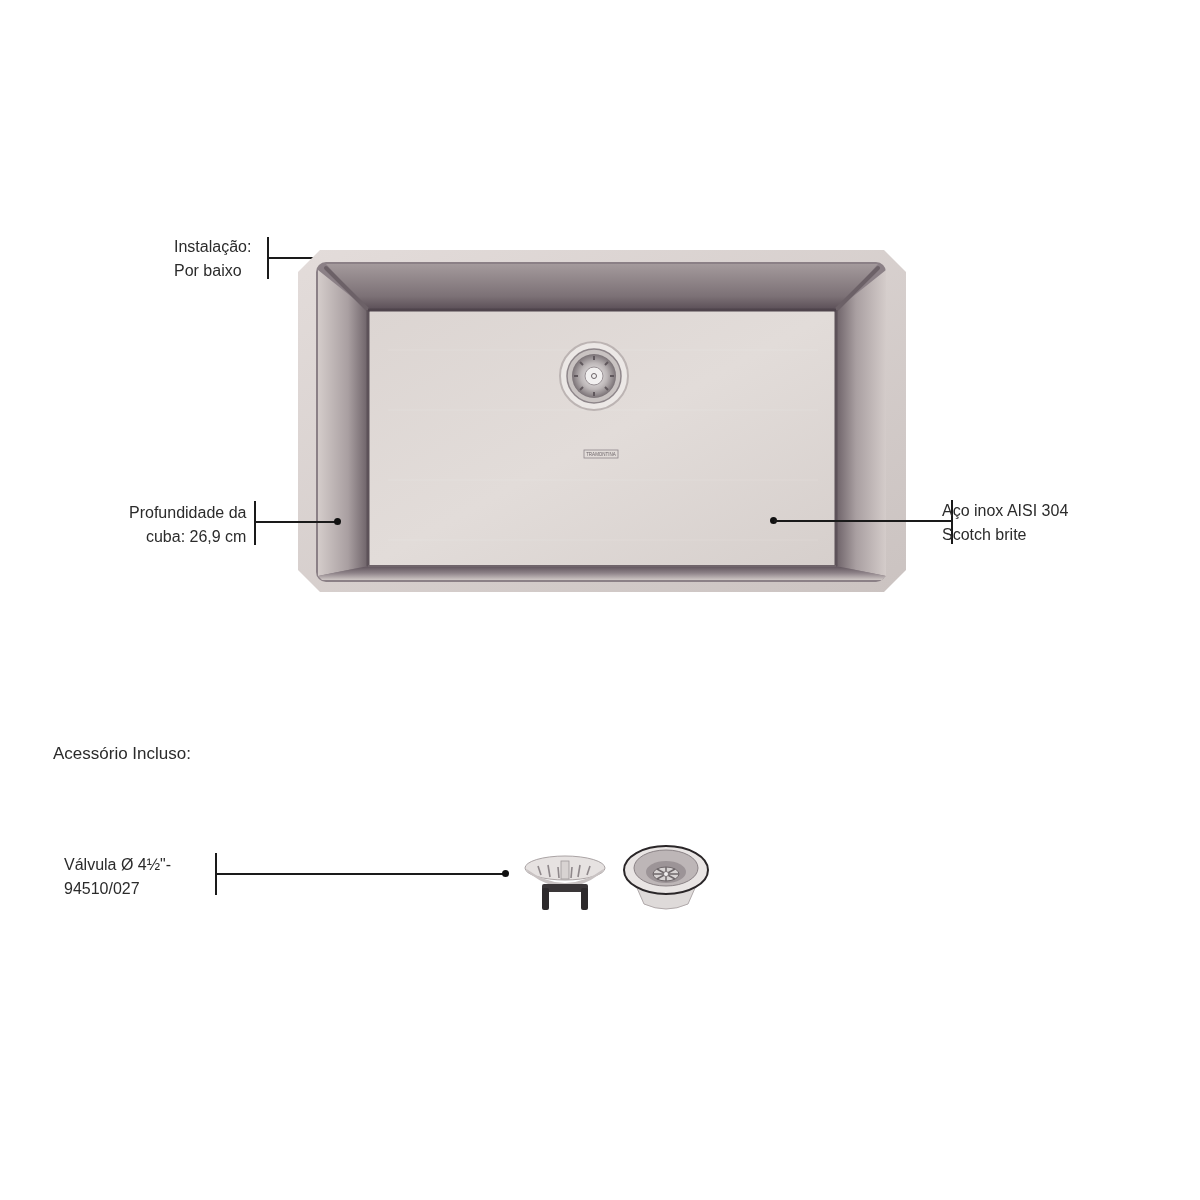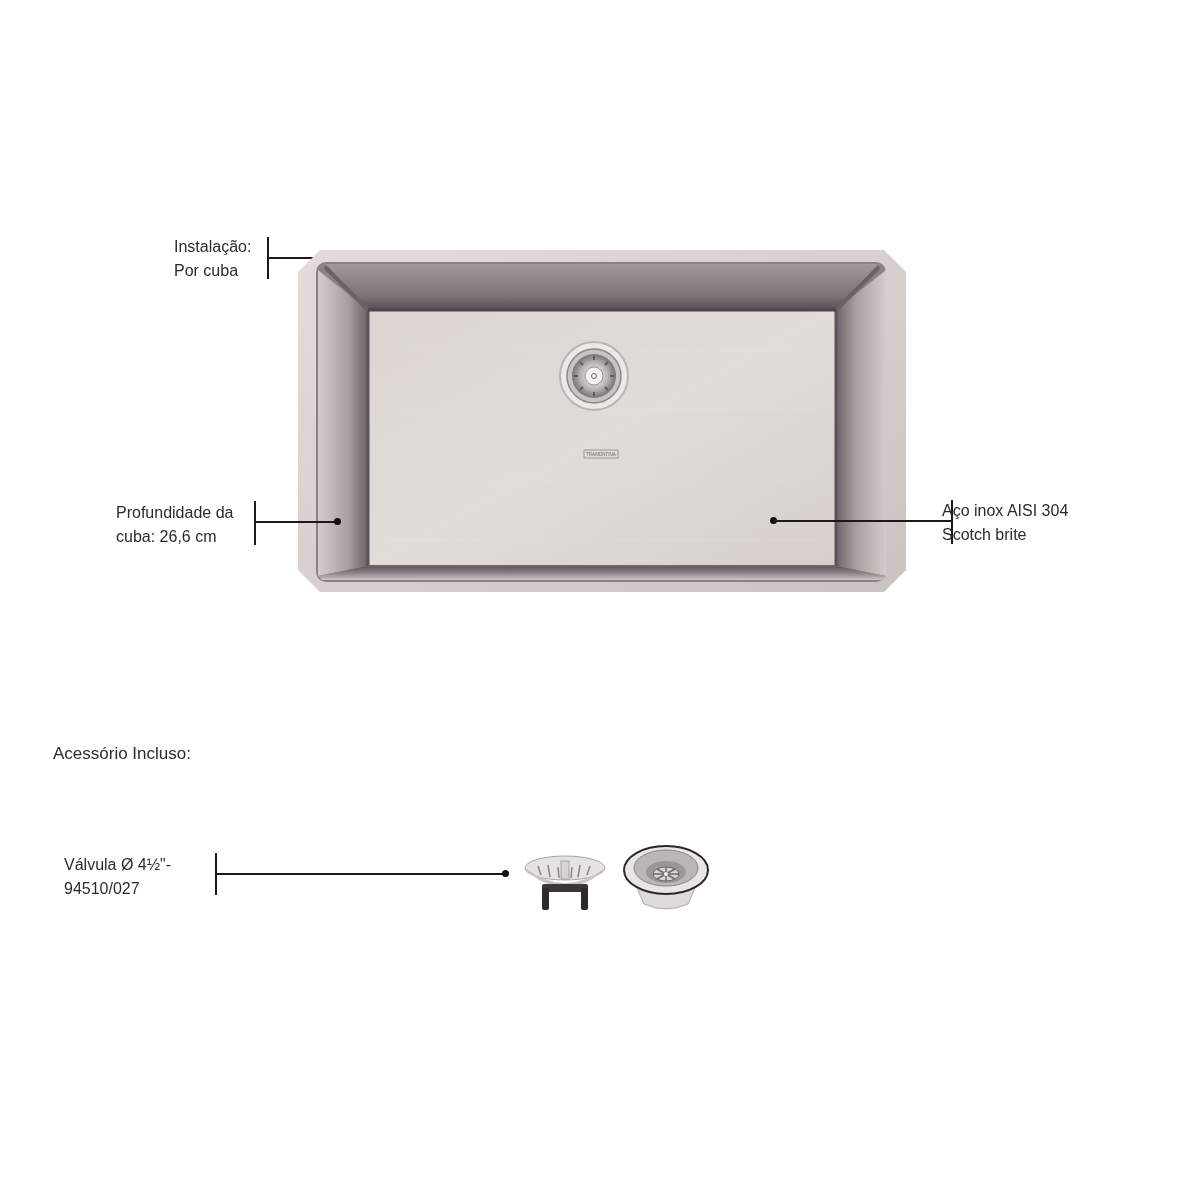--- a/index.html
+++ b/index.html
@@ -13,21 +13,21 @@
     .sink { position: absolute; left: 298px; top: 250px; width: 608px; height: 342px; }
     .sink svg { display: block; }
     .section-title { position: absolute; left: 53px; top: 744px; font-size: 17px; color: #2b2b2b; }
     .acc { position: absolute; }
   </style>
 </head>
 <body>
 
 <div class="label" style="left:174px; top:235px;">
   <span>Instalação:</span>
-  <span>Por cuba</span>
+  <span>Por baixo</span>
 </div>
 <div class="bar" style="left:267px; top:237px; height:42px;"></div>
 <div class="hline" style="left:267px; top:257px; width:106px;"></div>
 <div class="dot" style="left:369px; top:254px;"></div>
 
 <div class="sink">
   <svg width="608" height="342" viewBox="0 0 608 342" xmlns="http://www.w3.org/2000/svg">
     <defs>
       <linearGradient id="rimGrad" x1="0" y1="0" x2="1" y2="1">
         <stop offset="0" stop-color="#e3dcda"></stop>
@@ -106,23 +106,23 @@
       </g>
       <circle cx="296" cy="126" r="9" fill="#f2f0f0" stroke="#9a9296" stroke-width="1"></circle>
       <circle cx="296" cy="126" r="2.5" fill="none" stroke="#6b6367" stroke-width="1"></circle>
     </g>
 
     <rect x="286" y="200" width="34" height="8" fill="none" stroke="#8d868a" stroke-width="0.8"></rect>
     <text x="303" y="206" font-size="4.5" text-anchor="middle" fill="#6d666a" font-family="Liberation Sans, sans-serif">TRAMONTINA</text>
   </svg>
 </div>
 
-<div class="label" style="left:116px; top:501px;">
+<div class="label" style="left:129px; top:501px;text-align:right;">
   <span>Profundidade da</span>
-  <span>cuba: 26,6 cm</span>
+  <span>cuba: 26,9 cm</span>
 </div>
 <div class="bar" style="left:254px; top:501px; height:44px;"></div>
 <div class="hline" style="left:254px; top:521px; width:84px;"></div>
 <div class="dot" style="left:334px; top:518px;"></div>
 
 <div class="dot" style="left:770px; top:517px;"></div>
 <div class="hline" style="left:774px; top:520px; width:178px;"></div>
 <div class="bar" style="left:951px; top:500px; height:44px;"></div>
 <div class="label" style="left:942px; top:499px;">
   <span>Aço inox AISI 304</span>

